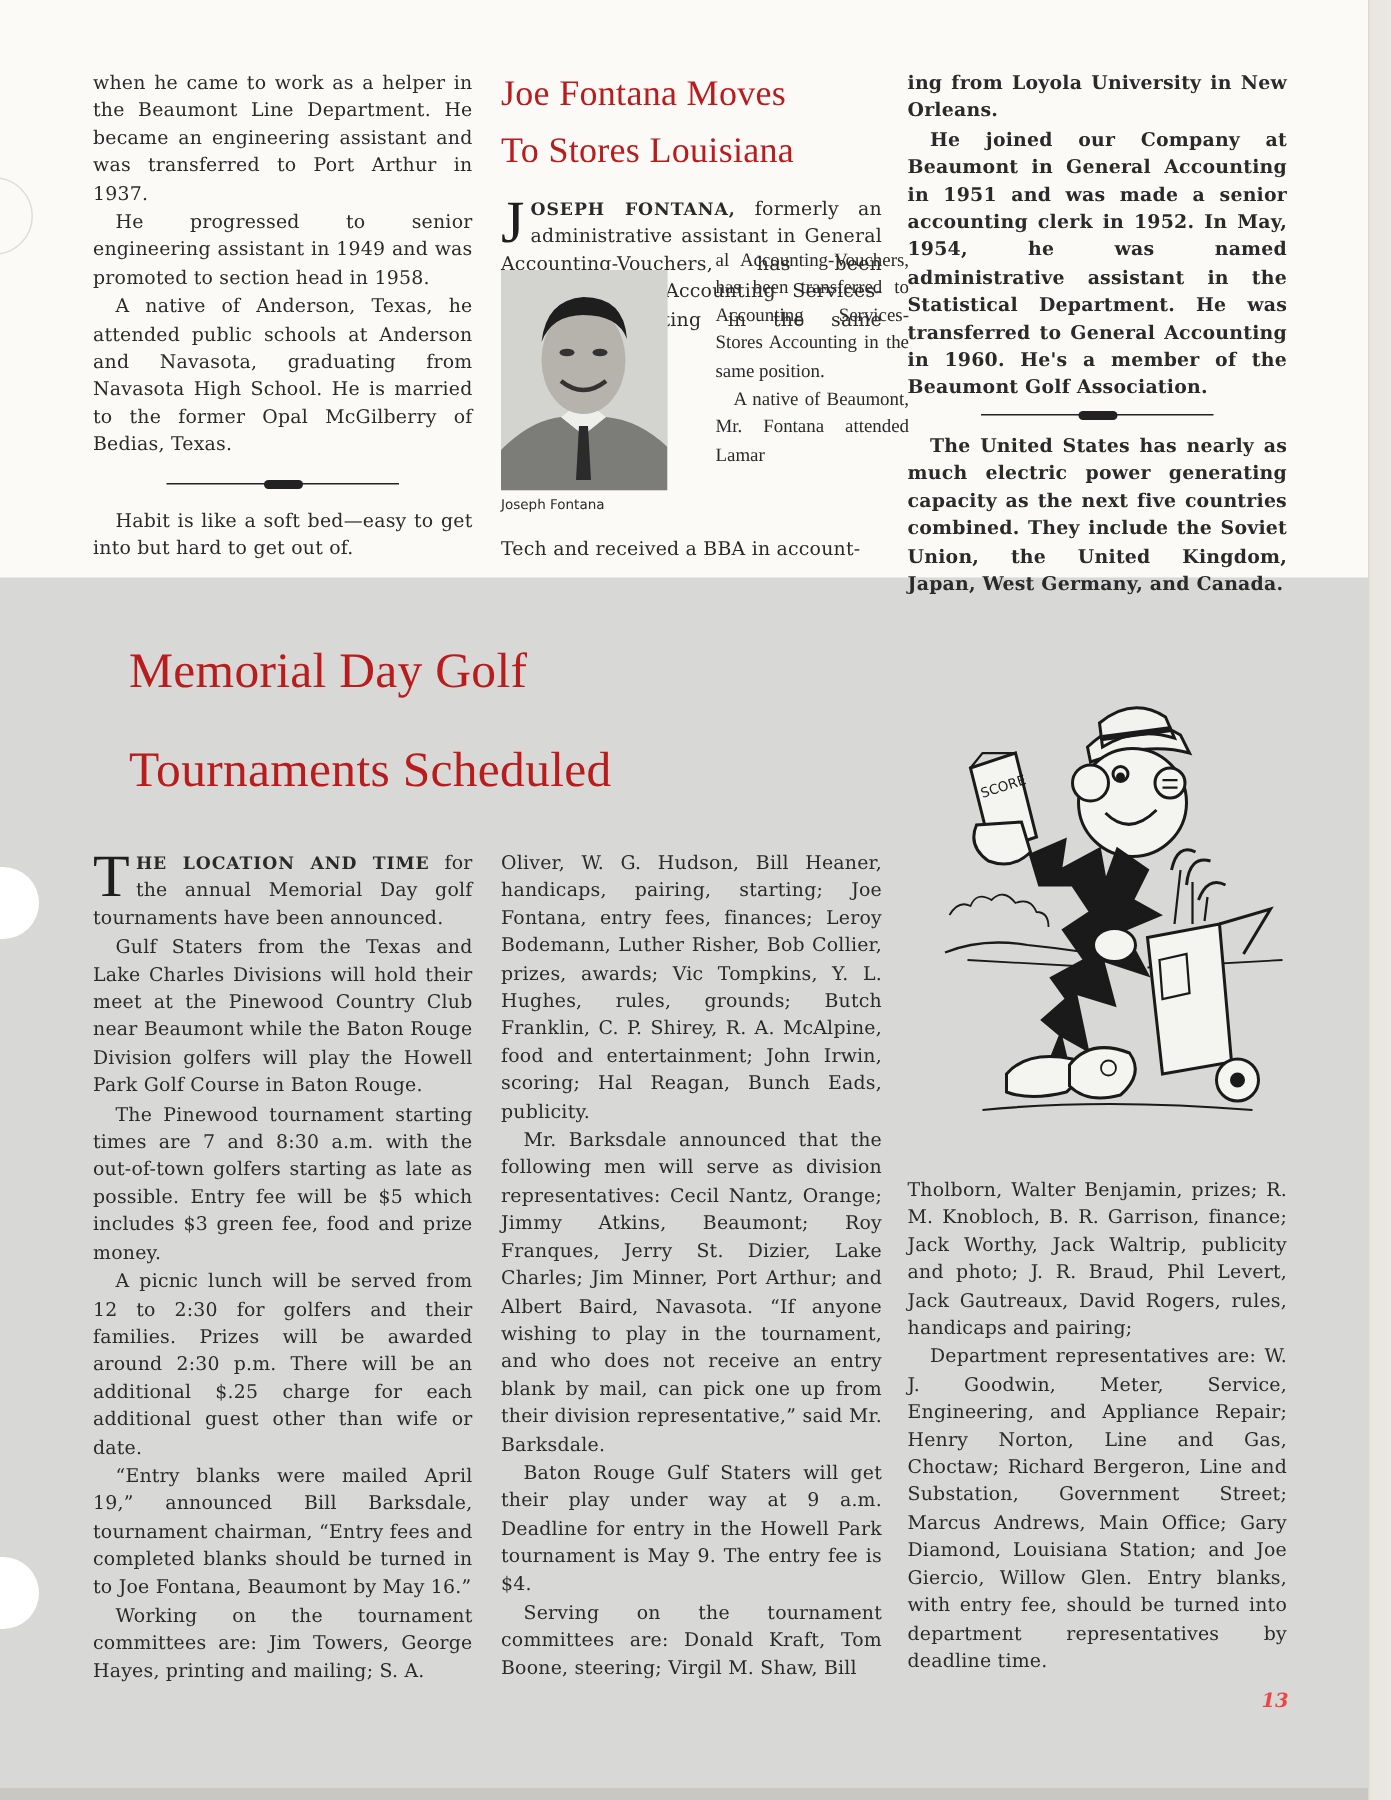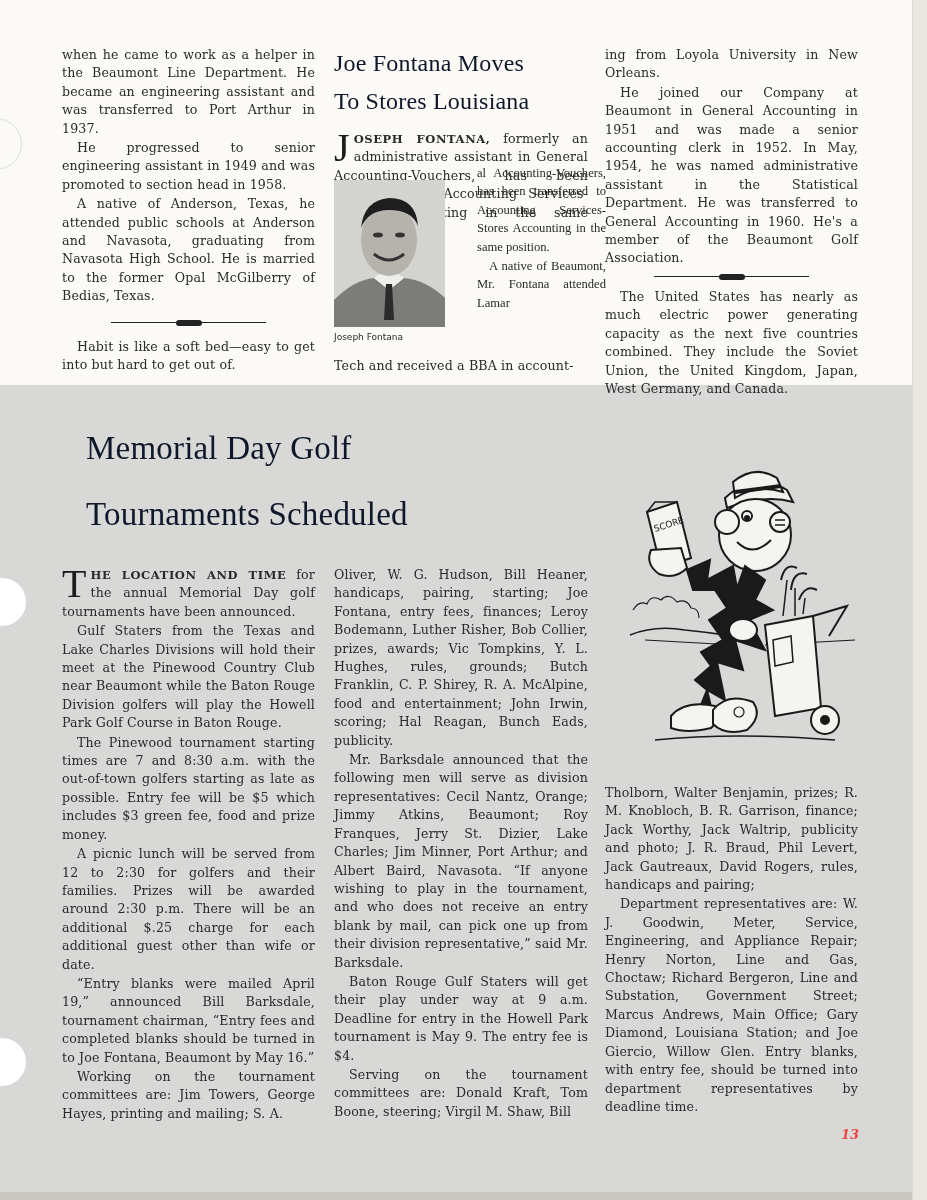--- a/index.html
+++ b/index.html
@@ -28,21 +28,21 @@
     position: absolute;
     font-size: 12.6px; line-height: 18.4px;
     text-align: justify;
     letter-spacing: 0.15px;
   }
   .col p { margin: 0 0 0 0; text-indent: 15px; }
   .col p + p { margin-top: 1px; }
   .col p.noindent { text-indent: 0; }
   .headline {
     font-family: "Liberation Serif", "DejaVu Serif", serif;
-    color: #0f172a; margin: 0; font-weight: normal;
+    color: #b91c1c; margin: 0; font-weight: normal;
   }
   .h-top { font-size: 24px; line-height: 38px; letter-spacing: 0.2px; }
   .h-main { font-size: 33px; line-height: 66px; letter-spacing: 0.2px; margin-left: 24px; }
   .dropcap-wrap { position: relative; }
   .dropcap {
     float: left; font-family: "Liberation Serif", serif; font-size: 40px; line-height: 32px;
     margin: 2px 4px 0 0; color: #1e1e1e;
   }
   .leadin { font-weight: bold; font-size: 11.5px; letter-spacing: 0.6px; }
   .ornament {
@@ -115,21 +115,21 @@
 <div style="position:absolute; left:334px; top:330px; width:111px; text-align:left; font-family:'DejaVu Sans', sans-serif; font-weight:normal; font-size:9px; line-height:14px;">Joseph Fontana</div>
 
 <div class="col" style="left:477px; top:164px; width:129px; letter-spacing:0;font-family:Liberation Serif, serif;">
   <p class="noindent" style="text-indent:0;">al Accounting-Vouchers, has been transferred to Accounting Services-Stores Accounting in the same position.</p>
   <p style="text-indent:12px;">A native of Beaumont, Mr. Fontana attended Lamar</p>
 </div>
 <div class="col" style="left:334px; top:357px; width:254px;">
   <p class="noindent">Tech and received a BBA in account-</p>
 </div>
 
-<div class="col" style="left:605px; top:46px; width:253px;">
+<div class="col" style="left:605px; top:46px; width:253px;font-weight:bold;">
   <p class="noindent">ing from Loyola University in New Orleans.</p>
   <p>He joined our Company at Beaumont in General Accounting in 1951 and was made a senior accounting clerk in 1952. In May, 1954, he was named administrative assistant in the Statistical Department. He was transferred to General Accounting in 1960. He's a member of the Beaumont Golf Association.</p>
   <div class="ornament" style="margin-top:6px; margin-bottom:8px;">
     <div class="line"></div>
       <div class="knot"></div>
   </div>
   <p>The United States has nearly as much electric power generating capacity as the next five countries combined. They include the Soviet Union, the United Kingdom, Japan, West Germany, and Canada.</p>
 </div>
 
 <h1 class="headline h-main" style="position:absolute; left:62px; top:415px;">

